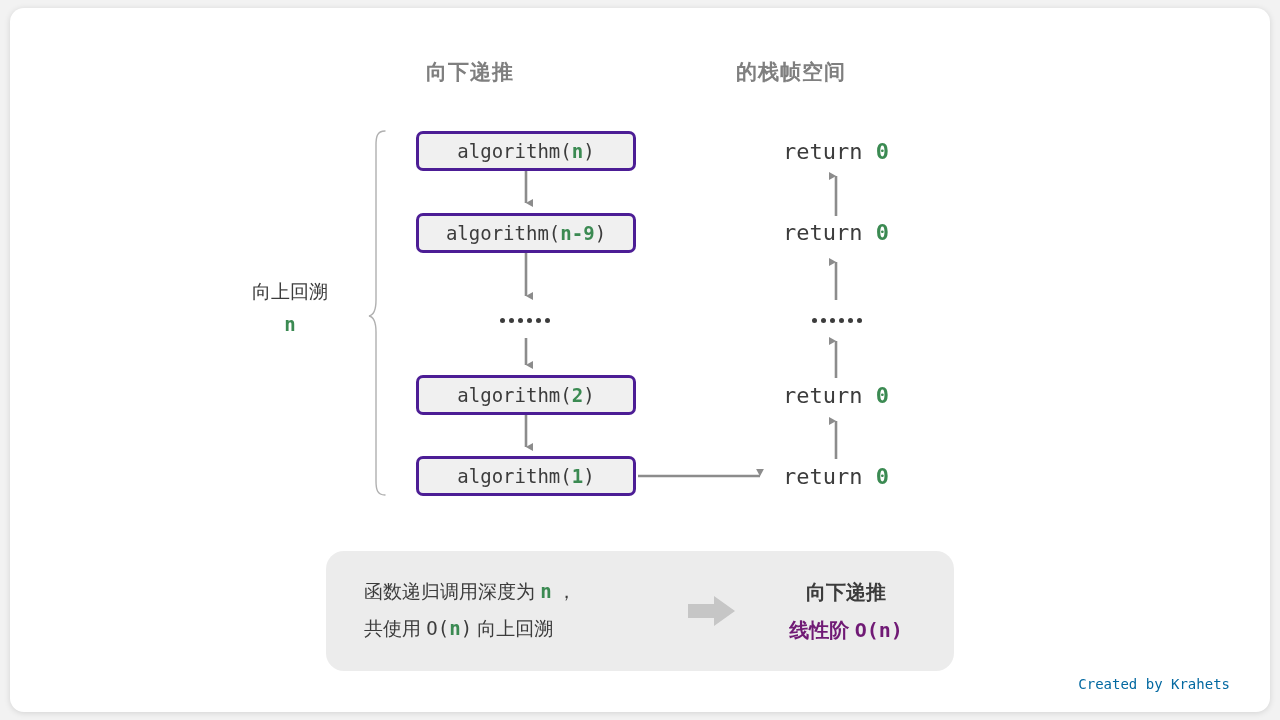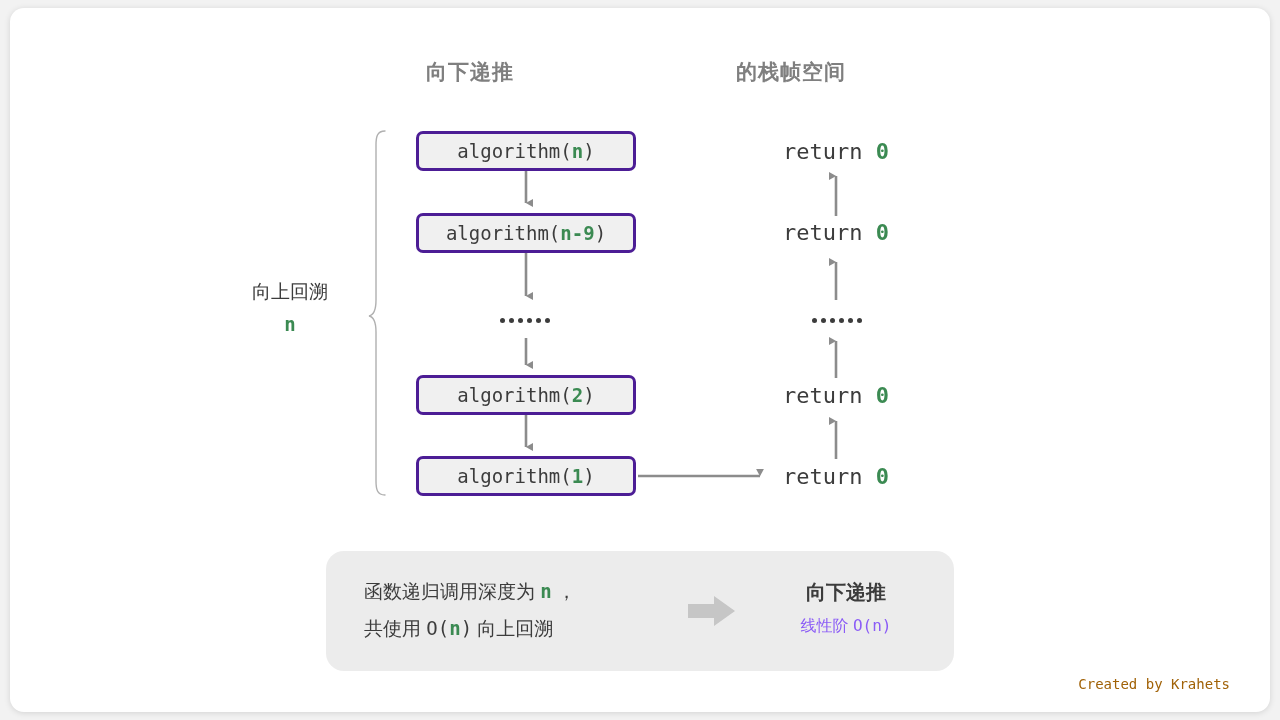--- a/index.html
+++ b/index.html
@@ -174,23 +174,23 @@
     white-space: nowrap;
   }
   #summary-title {
     display: block;
     font-size: 20px;
     font-weight: bold;
     color: #3c3c3c;
   }
   #summary-value {
     display: block;
-    font-size: 16px;
-    font-weight: normal;
-    color: #8b5cf6;
+    font-size: 20px;
+    font-weight: bold;
+    color: #701a75;
   }
   #summary-value .mono {
     font-family: "DejaVu Sans Mono", "Liberation Mono", monospace;
   }
   #block-arrow {
     position: absolute;
     left: 362px;
     top: 44px;
     width: 48px;
     height: 32px;
@@ -198,21 +198,21 @@
 
   
   #footer-credit {
     position: absolute;
     left: 1010px;
     top: 676px;
     width: 220px;
     text-align: right;
     font-family: "DejaVu Sans Mono", "Liberation Mono", monospace;
     font-size: 14px;
-    color: #a16207;
+    color: #0369a1;
     white-space: nowrap;
   }
 </style>
 </head>
 <body>
 
 <div class="page">
   <div class="card"></div>
 
   <svg class="layer" viewBox="0 0 1280 720">

